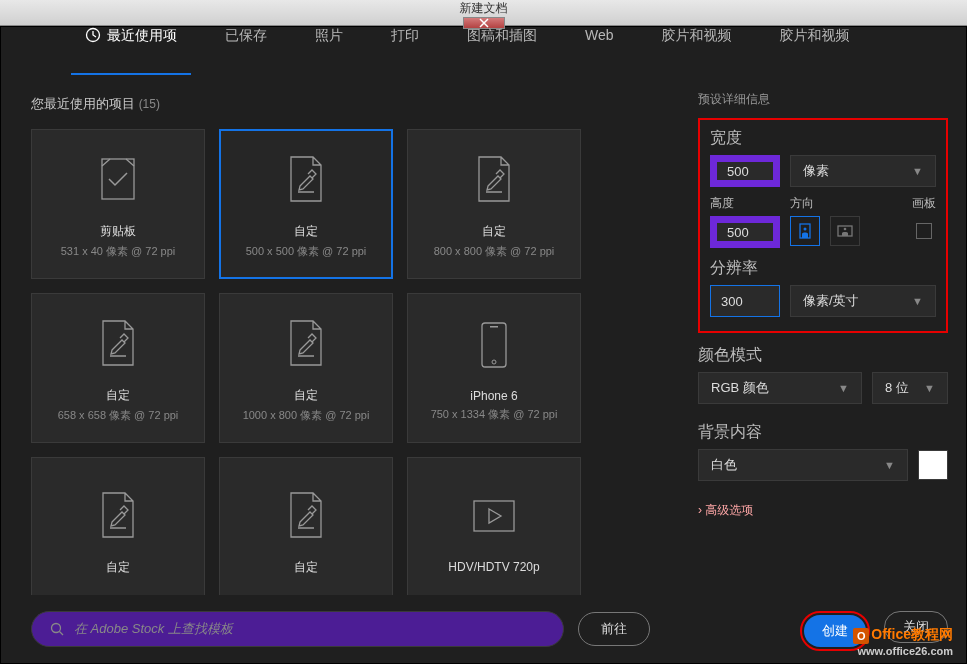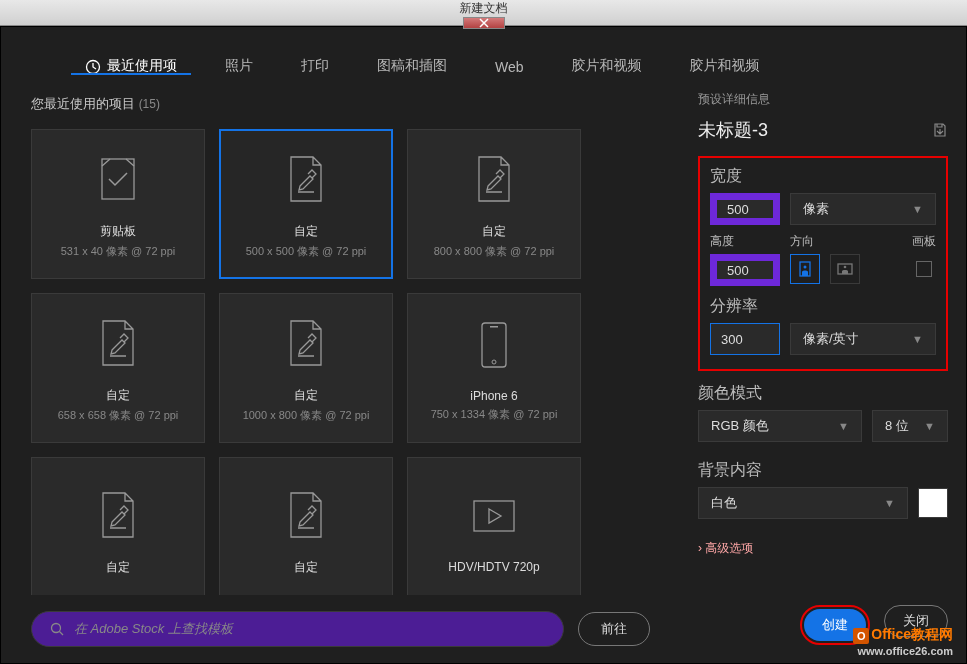--- a/index.html
+++ b/index.html
@@ -5,21 +5,21 @@
     * { margin: 0; padding: 0; box-sizing: border-box; font-family: "Microsoft YaHei", Arial, sans-serif; }
     body { background: #323232; color: #d8d8d8; width: 967px; height: 664px; overflow: hidden; position: relative; }
     
     .titlebar { height: 26px; background: linear-gradient(#e8e8e8, #d0d0d0); display: flex; align-items: center; padding: 0 6px; color: #333; font-size: 12px; border-bottom: 1px solid #888; flex-direction: column; }
     .titlebar-title { flex: 1; }
     .close-btn { width: 42px; height: 18px; background: linear-gradient(#d47a7a, #b34242); color: #fff; display: flex; align-items: center; justify-content: center; font-size: 13px; border: 1px solid #888; cursor: pointer; }
     
     .main-window { background: #1f1f1f; height: 638px; border: 1px solid #000; display: flex; flex-direction: column; }
     
     .tabs { display: flex; height: 48px; align-items: center; padding: 0 60px; gap: 0; }
-    .tab { padding: 0 24px; color: #b8b8b8; font-size: 14px; cursor: pointer; display: flex; align-items: flex-end; gap: 6px; height: 100%; position: relative; }
+    .tab { padding: 0 24px; color: #b8b8b8; font-size: 14px; cursor: pointer; display: flex; align-items: flex-start; gap: 6px; height: 100%; position: relative; }
     .tab.active { color: #fff; }
     .tab.active::after { content: ""; position: absolute; bottom: 0; left: 10px; right: 10px; height: 2px; background: #1473e6; }
     
     .content { display: flex; flex: 1; overflow: hidden; }
     .left-panel { flex: 1; padding: 20px 30px 0 30px; display: flex; flex-direction: column; overflow: hidden; }
     .recent-header { font-size: 13px; color: #c8c8c8; margin-bottom: 16px; }
     .count { color: #888; font-size: 12px; }
     
     .cards-grid { display: grid; grid-template-columns: repeat(3, 174px); gap: 14px; overflow-y: auto; padding-right: 10px; }
     .card { background: #2a2a2a; border: 1px solid #3a3a3a; height: 150px; display: flex; flex-direction: column; align-items: center; justify-content: center; cursor: pointer; }
@@ -47,21 +47,21 @@
     .orient-btn { width: 30px; height: 30px; border: 1px solid #3a3a3a; display: flex; align-items: center; justify-content: center; cursor: pointer; }
     .orient-btn.active { border: 1px solid #1473e6; }
     .chk { width: 16px; height: 16px; border: 1px solid #666; cursor: pointer; }
     
     .sub-row { display: flex; gap: 10px; margin-bottom: 10px; }
     .col-label { font-size: 12px; color: #bbb; margin-bottom: 4px; }
     
     .swatch { width: 30px; height: 30px; background: #fff; border: 1px solid #3a3a3a; cursor: pointer; }
     .adv { font-size: 12px; color: #fca5a5; margin-top: 21px; cursor: pointer; }
     
-    .footer-btns { position: absolute; bottom: 18px; right: 18px; display: flex; gap: 14px; }
+    .footer-btns { position: absolute; bottom: 12px; right: 18px; display: flex; gap: 14px; }
     .btn-primary { height: 32px; padding: 0 18px; background: #1473e6; color: #fff; border: none; border-radius: 16px; font-size: 13px; cursor: pointer; display: flex; align-items: center; }
     .btn-secondary { height: 32px; padding: 0 18px; background: transparent; color: #ddd; border: 1px solid #777; border-radius: 16px; font-size: 13px; cursor: pointer; display: flex; align-items: center; }
     .primary-highlight { border: 2px solid #e60000; padding: 2px; border-radius: 20px; }
     
     .watermark { position: absolute; bottom: 6px; right: 14px; color: #ff7a00; font-size: 14px; font-weight: bold; pointer-events: none; text-align: right; line-height: 1.3; }
     .watermark .small { font-size: 11px; color: #ccc; }
     .wm-icon { display: inline-block; width: 16px; height: 16px; background: #d35400; color: #fff; font-size: 11px; text-align: center; line-height: 16px; border-radius: 2px; margin-right: 2px; vertical-align: middle; }
   </style>
 </head>
 <body>
@@ -78,20 +78,23 @@
 <div class="main-window">
   <div class="tabs">
     <div class="tab active">
       <svg width="16" height="16" viewBox="0 0 16 16">
           <circle cx="8" cy="8" r="6.5" fill="none" stroke="#fff" stroke-width="1.3"></circle>
           <path d="M8 4 V8 L11 10" stroke="#fff" stroke-width="1.3" fill="none"></path>
         </svg>
       <span>最近使用项</span>
     </div>
     <div class="tab">
+        <span>已保存</span>
+      </div>
+    <div class="tab">
         <span>照片</span>
       </div>
     <div class="tab">
         <span>打印</span>
       </div>
     <div class="tab">
         <span>图稿和插图</span>
       </div>
     <div class="tab">
         <span>Web</span>
@@ -219,27 +222,20 @@
           <span>在 Adobe Stock 上查找模板</span>
         </div>
         <div class="go-btn">
             <span>前往</span>
           </div>
       </div>
     </div>
 
     <div class="right-panel">
       <div class="detail-header">预设详细信息</div>
-      <div class="doc-title-row">
-        <span>未标题-3</span>
-        <svg width="16" height="16" viewBox="0 0 16 16">
-            <path d="M3 2 H11 L13 4 V14 H3 Z M5 2 V5 H10 V2" fill="none" stroke="#888" stroke-width="1.2"></path>
-            <path d="M8 7 V12 M5 9 L8 12 L11 9" fill="none" stroke="#888" stroke-width="1.2"></path>
-          </svg>
-      </div>
 
       <div class="highlight-box">
         <div class="label">宽度</div>
         <div class="row">
           <div class="input-box">500</div>
           <div class="select-box">
             <span>像素</span>
             <span class="chev">▼</span>
           </div>
         </div>

